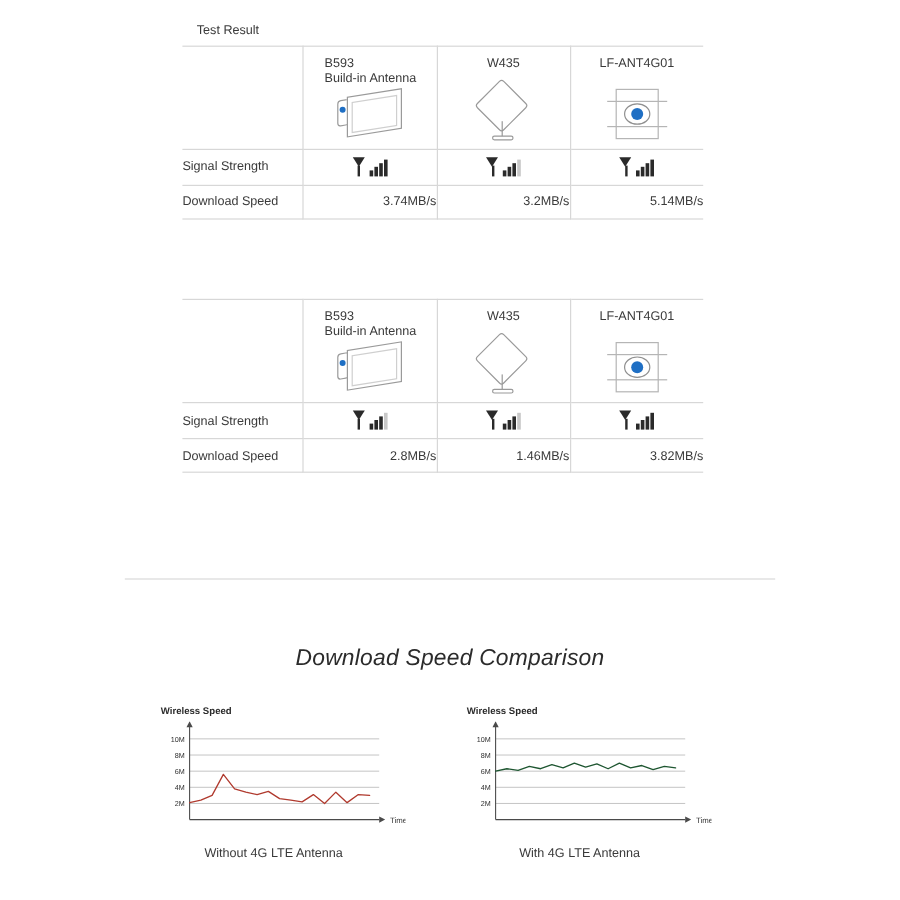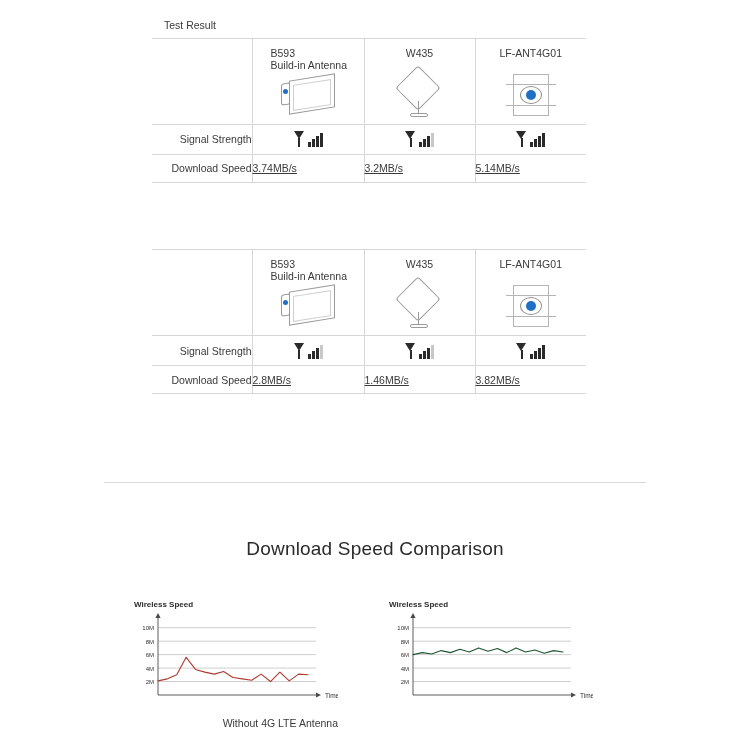--- a/index.html
+++ b/index.html
@@ -46,21 +46,20 @@
     border-right: none;
     height: 26px;
     padding-left: 12px;
     font-size: 10.5px;
   }
   .label-cell {
     padding-left: 12px;
     font-size: 10.5px;
     color: #3a3a3a;
     border-left: none !important;
-    text-align: right;
   }
   .last-col { border-right: none !important; }
   .device-head {
     height: 86px;
     text-align: center;
     position: relative;
     padding-top: 0;
   }
   .device-head .name {
     position: absolute;
@@ -79,23 +78,22 @@
     display: flex;
     align-items: center;
     justify-content: center;
   }
   .sig-cell {
     height: 30px;
     text-align: center;
   }
   .spd-cell {
     height: 28px;
-    text-align: left;
-    font-size: 10.5px;
-    text-decoration: underline;
+    text-align: right;
+    font-size: 10.5px;
   }
 
   
   .sig {
     display: inline-flex;
     align-items: flex-end;
     height: 18px;
     gap: 1px;
   }
   .sig .ant {
@@ -245,34 +243,35 @@
 
   
   .cmp-title {
     position: absolute;
     left: 0; right: 0;
     top: 538px;
     text-align: center;
     font-size: 19px;
     color: #2b2b2b;
     letter-spacing: .2px;
-  }
-  .chart-block { position: absolute; top: 600px; width: 220px; }
+    font-style: italic;
+  }
+  .chart-block { position: absolute; top: 588px; width: 220px; }
   .chart-block.left { left: 118px; }
   .chart-block.right { left: 373px; }
   .chart-head {
     font-size: 8px;
     font-weight: bold;
     color: #2b2b2b;
     margin-left: 16px;
     margin-bottom: 4px;
   }
   .chart-svg { display: block; }
   .chart-caption {
-    text-align: right;
+    text-align: center;
     font-size: 10.5px;
     color: #3a3a3a;
     margin-top: 4px;
   }
 </style>
 </head>
 <body>
 
 <div class="page">
 
@@ -487,15 +486,16 @@
         <text x="36" y="30.68181818181818" text-anchor="end" font-size="6" font-family="&quot;Liberation Sans&quot;, sans-serif" fill="#333">8M</text>
         <line x1="40" y1="14.727272727272734" x2="198" y2="14.727272727272734" stroke="#b9b9b9" stroke-width="0.7"></line>
         <text x="36" y="17.227272727272734" text-anchor="end" font-size="6" font-family="&quot;Liberation Sans&quot;, sans-serif" fill="#333">10M</text>
         <line x1="40" y1="4" x2="40" y2="82" stroke="#4a4a4a" stroke-width="0.9"></line>
         <path d="M40,0 l-2.6,5 l5.2,0 Z" fill="#4a4a4a"></path>
         <line x1="40" y1="82" x2="198" y2="82" stroke="#4a4a4a" stroke-width="0.9"></line>
         <path d="M203,82 l-5,-2.6 l0,5.2 Z" fill="#4a4a4a"></path>
         <text x="207" y="84.5" font-size="6.5" font-family="&quot;Liberation Sans&quot;, sans-serif" fill="#333">Time</text>
         <polyline points="40.00,41.64 49.38,39.62 58.75,40.96 68.13,37.60 77.50,39.62 86.88,36.25 96.25,38.95 105.63,34.91 115.00,38.27 124.38,35.58 133.75,39.62 143.13,34.91 152.50,38.95 161.88,36.93 171.25,40.29 180.63,37.60 190.00,38.95" fill="none" stroke="#1e5631" stroke-width="1.1" stroke-linejoin="round" stroke-linecap="round"></polyline>
       </svg>
+    <div class="chart-caption">With 4G LTE Antenna</div>
   </div>
 
 </div>
 
 </body></html>

